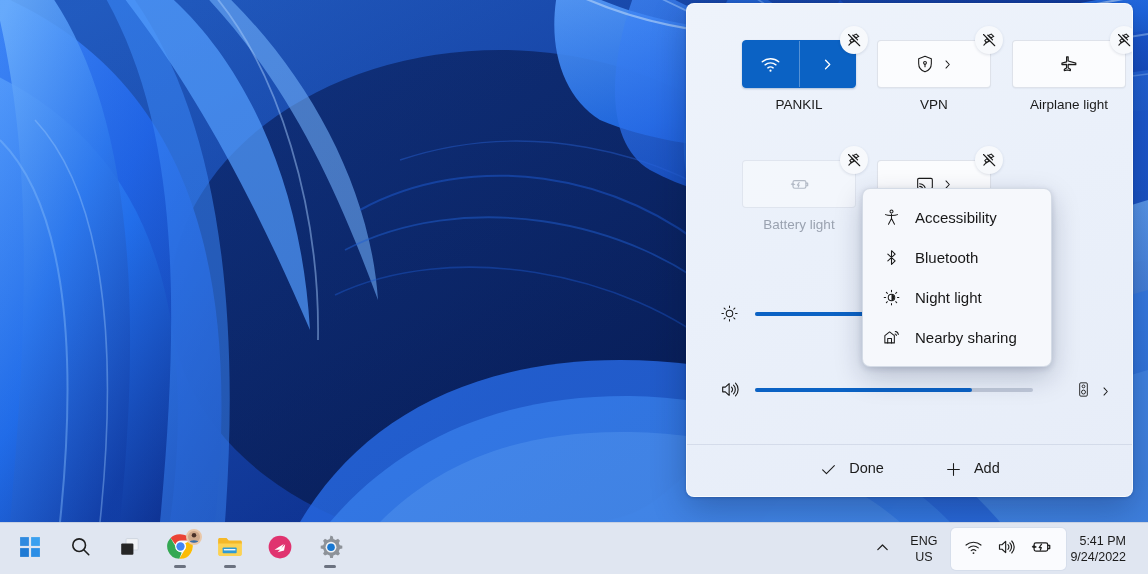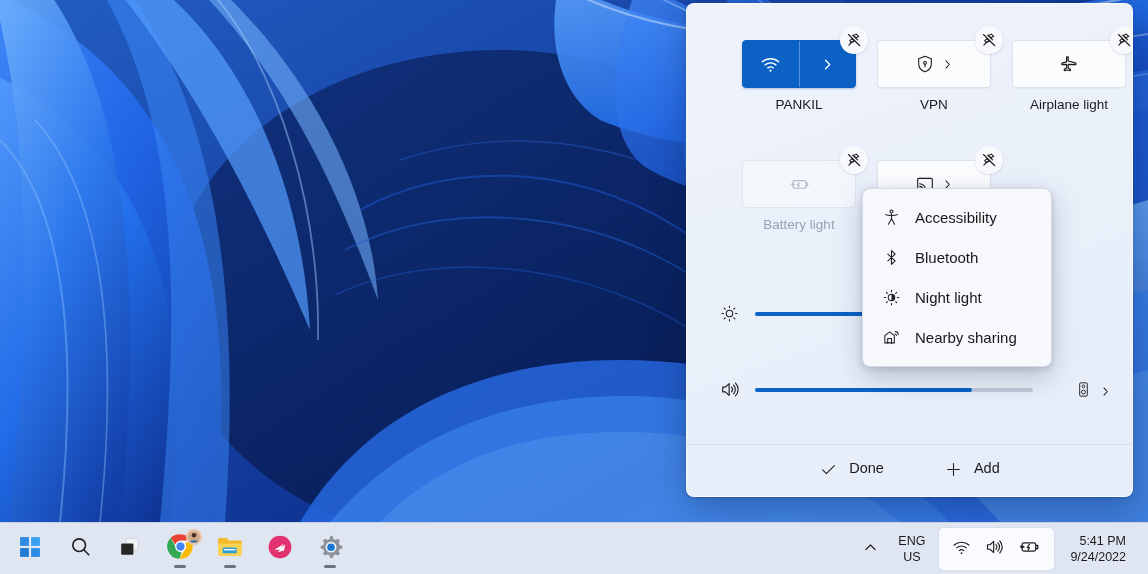--- a/index.html
+++ b/index.html
@@ -196,21 +196,21 @@
   .tray-group {
     display:flex; align-items:center; gap:13px;
     padding:8px 13px; border-radius:5px;
     background:rgba(252,253,255,.92);
     box-shadow:0 0 0 1px rgba(170,185,208,.18);
     height:42px;
   }
   .tray-clock {
     display:flex; flex-direction:column; align-items:flex-end; justify-content:center;
     font-size:12.5px; color:#1b1b1b; line-height:1.3;
-    padding:4px 11px 4px 16px; border-radius:5px;
+    padding:4px 11px 4px 4px; border-radius:5px;
   }
 </style>
 </head>
 <body>
 
 <div id="screen">
 
   <div id="wallpaper">
     <svg class="wp" viewBox="0 0 1148 522" preserveAspectRatio="none">
       <defs>

